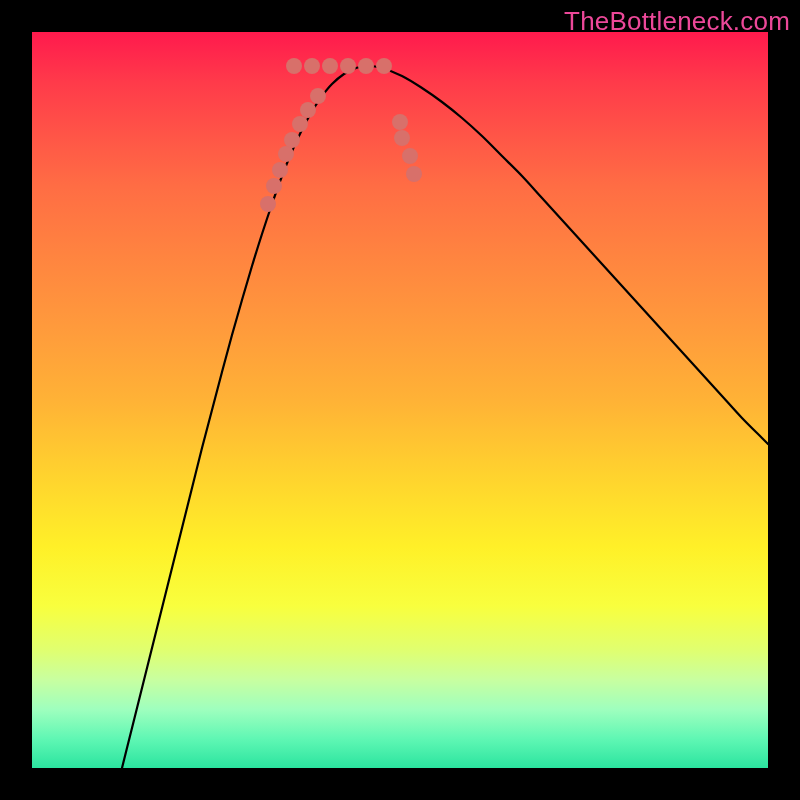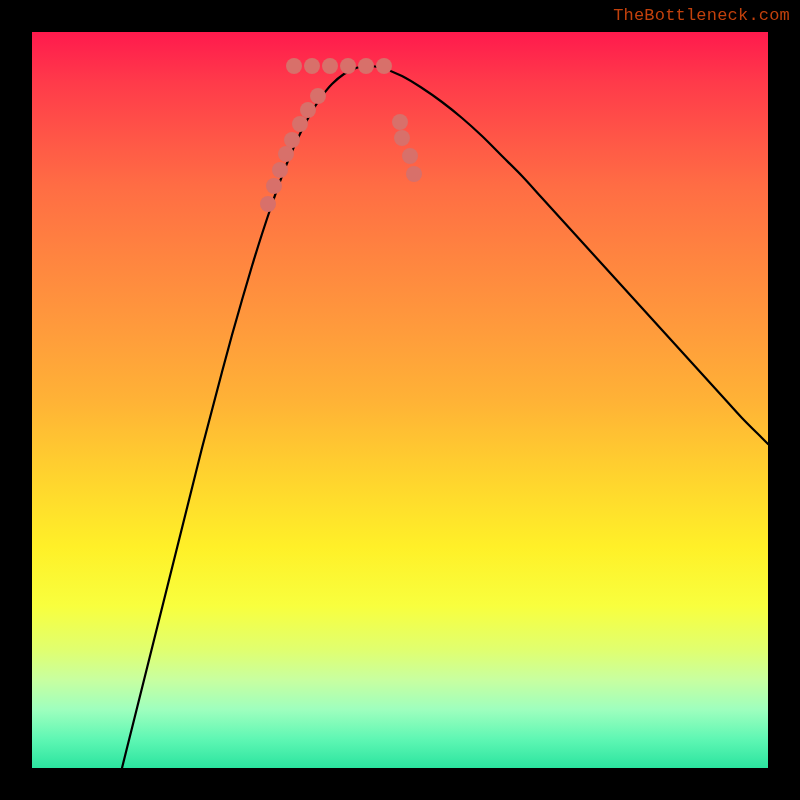--- a/index.html
+++ b/index.html
@@ -41,26 +41,25 @@
       #c8ffa0 88%,
       #9fffbe 92%,
       #60f7b4 96%,
       #2be49f 100%
     );
   }
   .watermark {
     position: absolute;
     top: 6px;
     right: 10px;
-    color: #c2410c;
-    font-size: 17px;
+    color: #ec4899;
+    font-size: 26px;
     font-weight: 400;
     letter-spacing: 0.2px;
     user-select: none;
-    font-family: Liberation Mono, monospace;
   }
   svg.curve {
     position: absolute;
     top: 0;
     left: 0;
   }
 </style>
 </head>
 <body>
 

